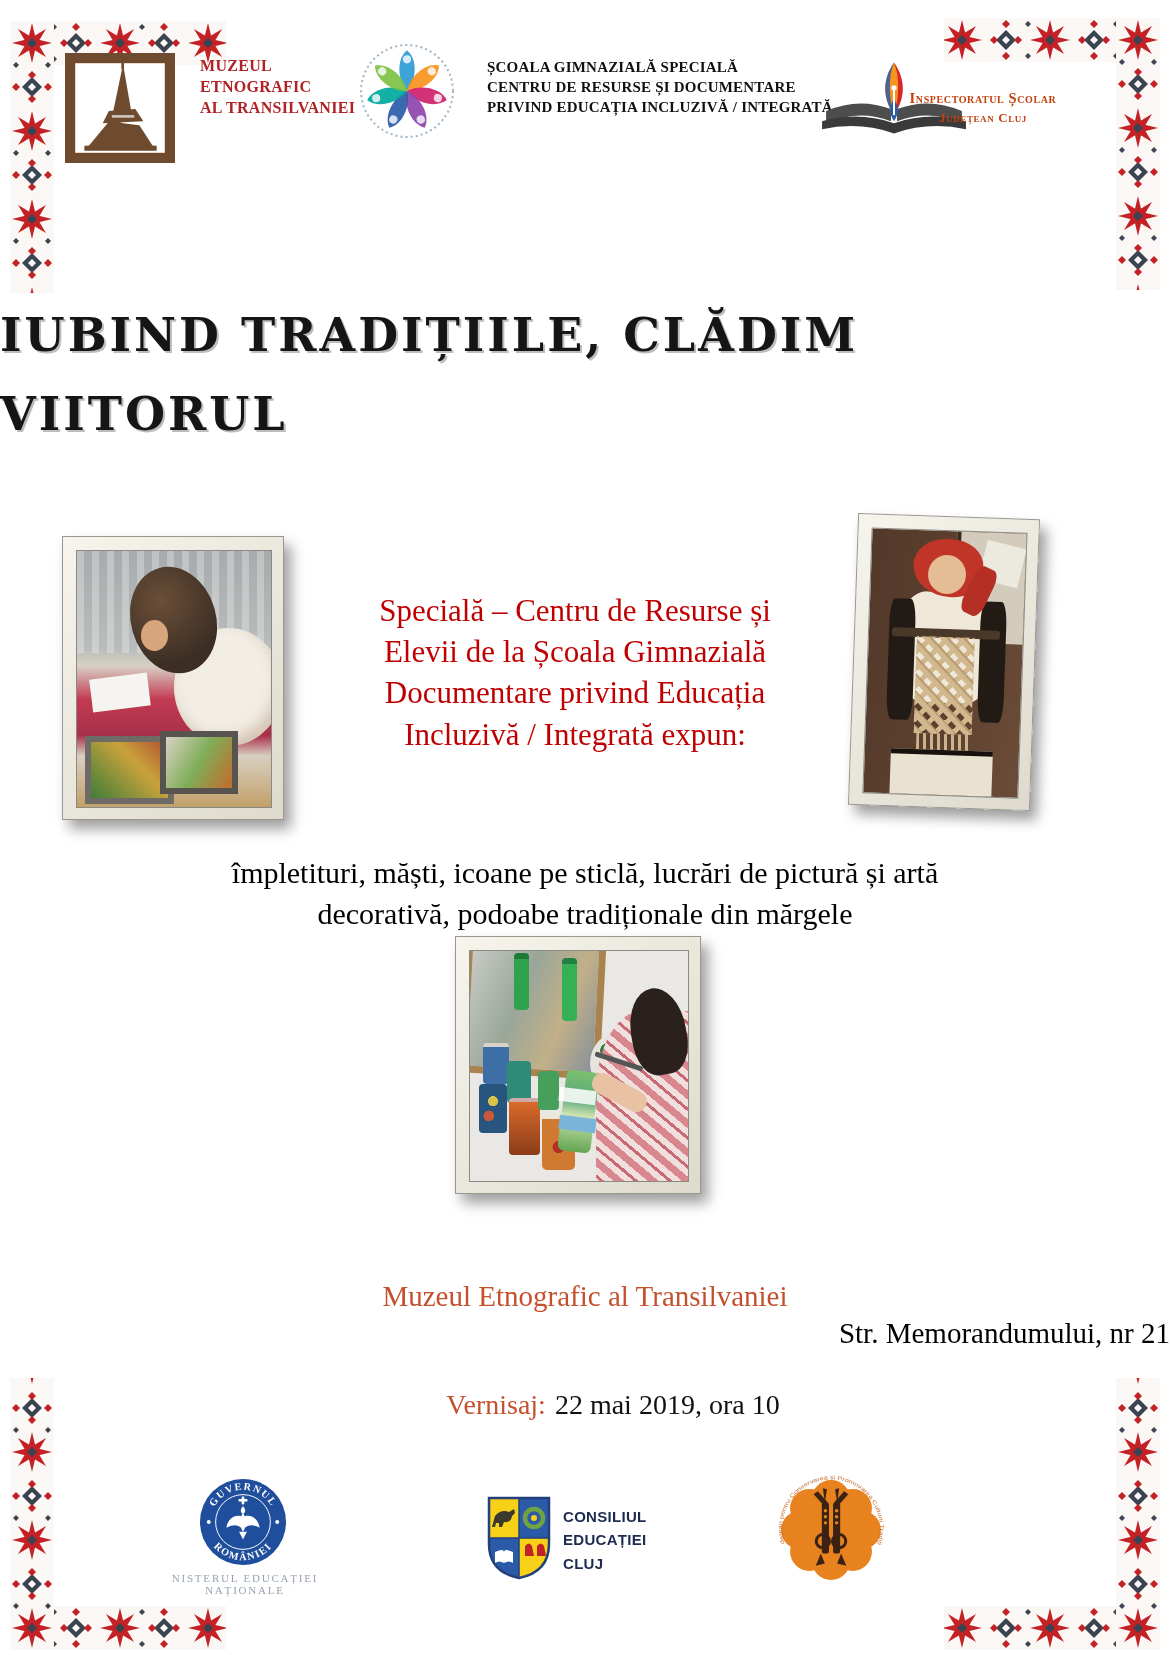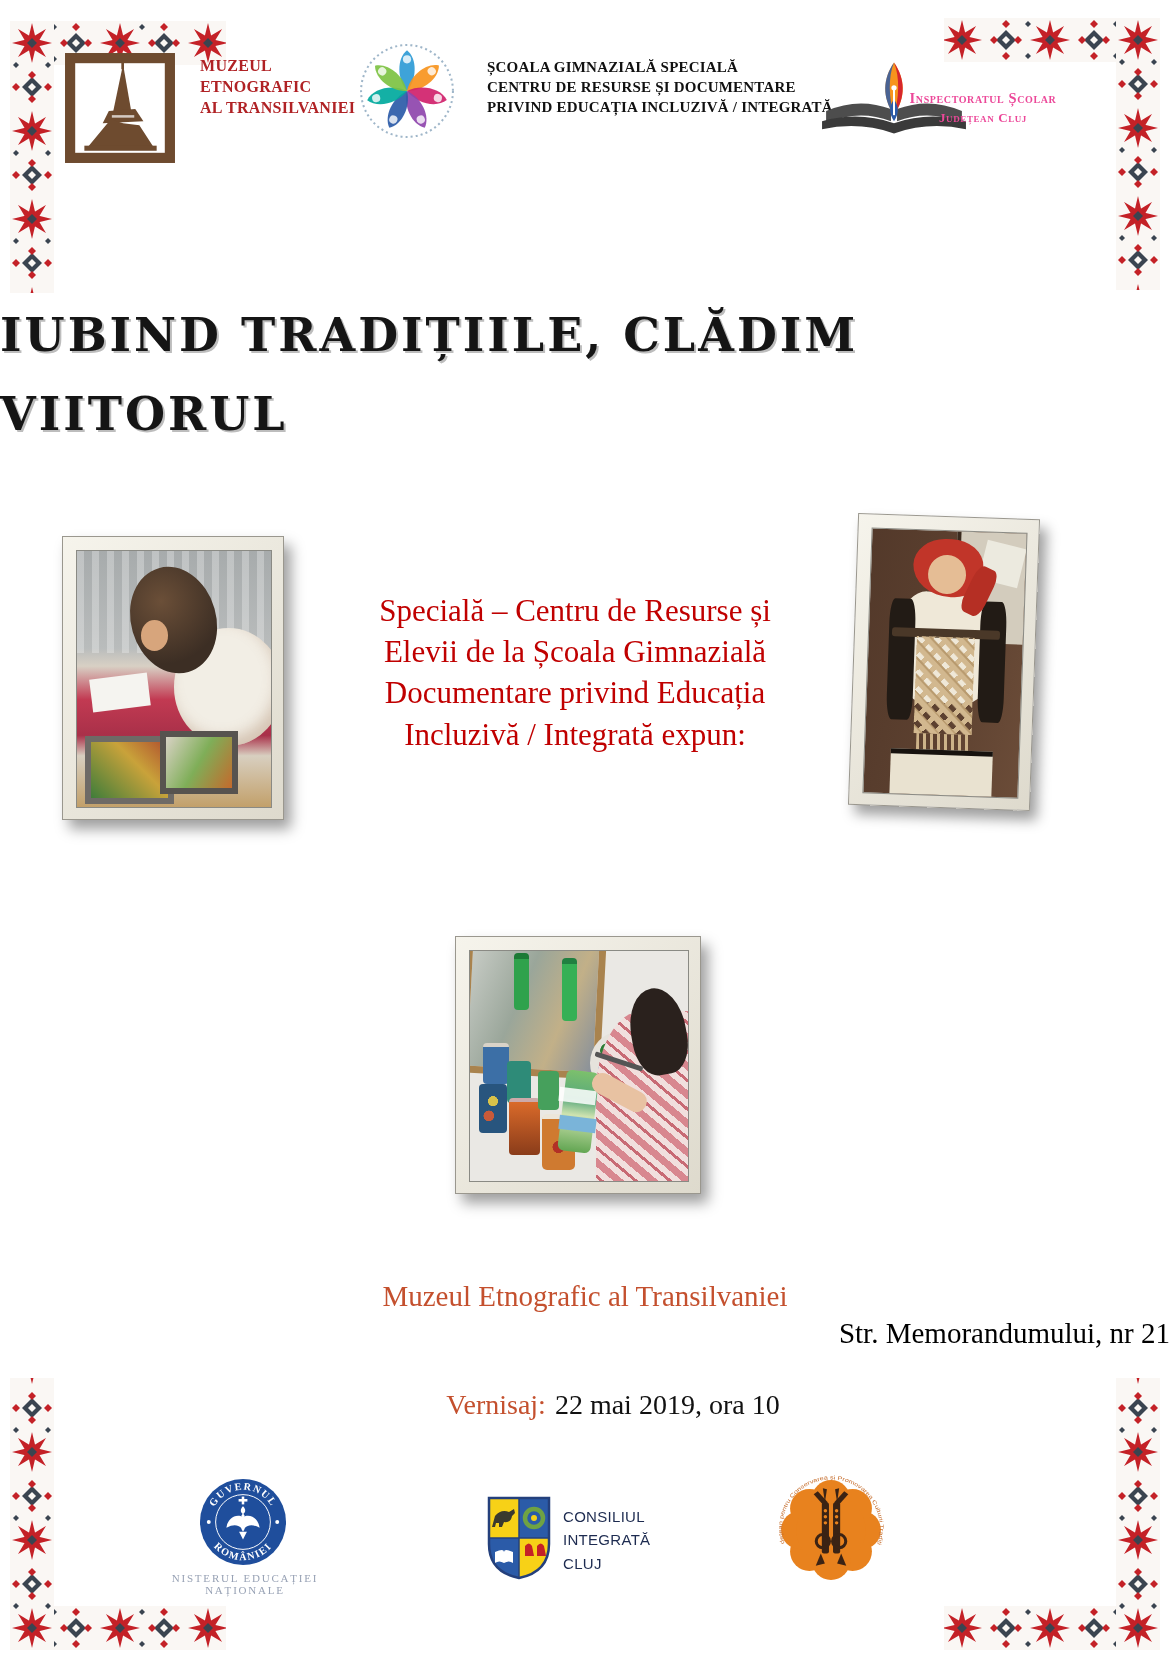--- a/index.html
+++ b/index.html
@@ -13,21 +13,21 @@
   #c-tr{left:944px;top:10px;transform:scaleX(-1);}
   #c-bl{left:10px;top:1370px;transform:scaleY(-1);}
   #c-br{left:944px;top:1370px;transform:scale(-1,-1);}
 
   
   .muzeul-logo{left:64px;top:44px;width:112px;height:112px;}
   .muzeul-text{left:200px;top:48px;color:#B02225;font-weight:bold;font-size:16px;line-height:1.3;letter-spacing:.3px;}
   .pinwheel{left:358px;top:34px;width:98px;height:98px;}
   .scoala-text{left:487px;top:50px;color:#111;font-weight:bold;font-size:15px;line-height:1.32;letter-spacing:.2px;}
   .book-logo{left:818px;top:50px;width:152px;height:92px;}
-  .inspectorat{left:898px;top:80px;width:170px;text-align:center;color:#ec4899;font-weight:bold;
+  .inspectorat{left:898px;top:80px;width:170px;text-align:center;color:#c2410c;font-weight:bold;
                font-variant:small-caps;line-height:1.45;}
   .inspectorat .l1{font-size:14.5px;letter-spacing:.6px;}
   .inspectorat .l2{font-size:13px;letter-spacing:.6px;}
 
   
   .title{left:0;top:288px;width:100%;text-align:left;font-family:"DejaVu Serif", serif;
          font-weight:bold;font-size:46px;letter-spacing:3px;color:#151515;line-height:1.72;
          text-shadow:2px 2px 0 #bdbdbd;}
 
   
@@ -100,21 +100,21 @@
   .venue-name{left:0;top:1272px;width:100%;text-align:center;color:#C4502E;font-size:29px;}
   .venue-address{left:0;top:1309px;width:100%;text-align:right;color:#000;font-size:29px;}
   .event-line{left:0;top:1381px;width:100%;text-align:center;font-size:28px;padding-left:28px;}
   .event-line .lbl{color:#C4502E;}
   .event-line .dtl{color:#111;margin-left:9px;}
 
   
   .guvern-logo{left:199px;top:1470px;width:88px;height:88px;}
   .guvern-sub{left:140px;top:1564px;width:210px;text-align:center;color:#98a2b5;font-size:11px;letter-spacing:1.8px;}
   .consiliu-logo{left:487px;top:1488px;width:64px;height:84px;}
-  .consiliu-text{left:563px;top:1497px;font-family:"Liberation Sans", sans-serif;font-weight:normal;
+  .consiliu-text{left:563px;top:1497px;font-family:"Liberation Sans", sans-serif;font-weight:bold;
                  color:#1d2b50;font-size:15px;line-height:1.55;letter-spacing:.3px;}
   .centru-logo{left:775px;top:1466px;width:112px;height:112px;}
 </style>
 </head>
 <body>
 
 <div class="page">
 
   <svg style="position:absolute;width:0;height:0" aria-hidden="true">
     <defs>
@@ -268,20 +268,24 @@
       <div class="rp-scarf"></div>
       <div class="rp-scarf-tail"></div>
       <div class="rp-face"></div>
       <div class="rp-stick"></div>
       <div class="rp-mac"></div>
       <div class="rp-fringe"></div>
       <div class="rp-skirt"></div>
     </div>
   </div>
 
+  <div class="abs exhibits">
+    <div>împletituri, măști, icoane pe sticlă, lucrări de pictură și artă</div>
+    <div>decorativă, podoabe tradiționale din mărgele</div>
+  </div>
 
   <div id="photo-center" class="photo">
     <div class="pic">
       <div class="cp-mirror"></div>
       <div class="cp-bottle1"></div>
       <div class="cp-bottle2"></div>
       <div class="cp-jar-a"></div>
       <div class="cp-jar-b"></div>
       <div class="cp-jar-c"></div>
       <div class="cp-jar-d"></div>
@@ -349,21 +353,21 @@
       <path d="M26,56 q-9,-4 -9,0 v11 q5,-3 9,0 Z" fill="#ffffff"></path>
       <path d="M38,50 q4,-5 7,0 l2,10 -9,0 Z" fill="#C42127"></path>
       <path d="M50,50 q4,-5 7,0 l2,10 -9,0 Z" fill="#C42127"></path>
     </g>
     <path d="M2,2 H62 V48 Q62,76 32,82 Q2,76 2,48 Z" fill="none" stroke="#24407c" stroke-width="2.5"></path>
     <line x1="32" y1="2" x2="32" y2="82" stroke="#24407c" stroke-width="1.5"></line>
     <line x1="2" y1="42" x2="62" y2="42" stroke="#24407c" stroke-width="1.5"></line>
   </svg>
   <div class="abs consiliu-text">
     <div>CONSILIUL</div>
-    <div>INTEGRATĂ</div>
+    <div>EDUCAȚIEI</div>
     <div>CLUJ</div>
   </div>
 
   <svg class="abs centru-logo" viewBox="0 0 110 110">
     <g fill="#E8821E">
       <circle cx="85" cy="55" r="19"></circle>
         <circle cx="76.2" cy="76.2" r="19"></circle>
         <circle cx="55" cy="85" r="19"></circle>
       <circle cx="33.8" cy="76.2" r="19"></circle>
         <circle cx="25" cy="55" r="19"></circle>

